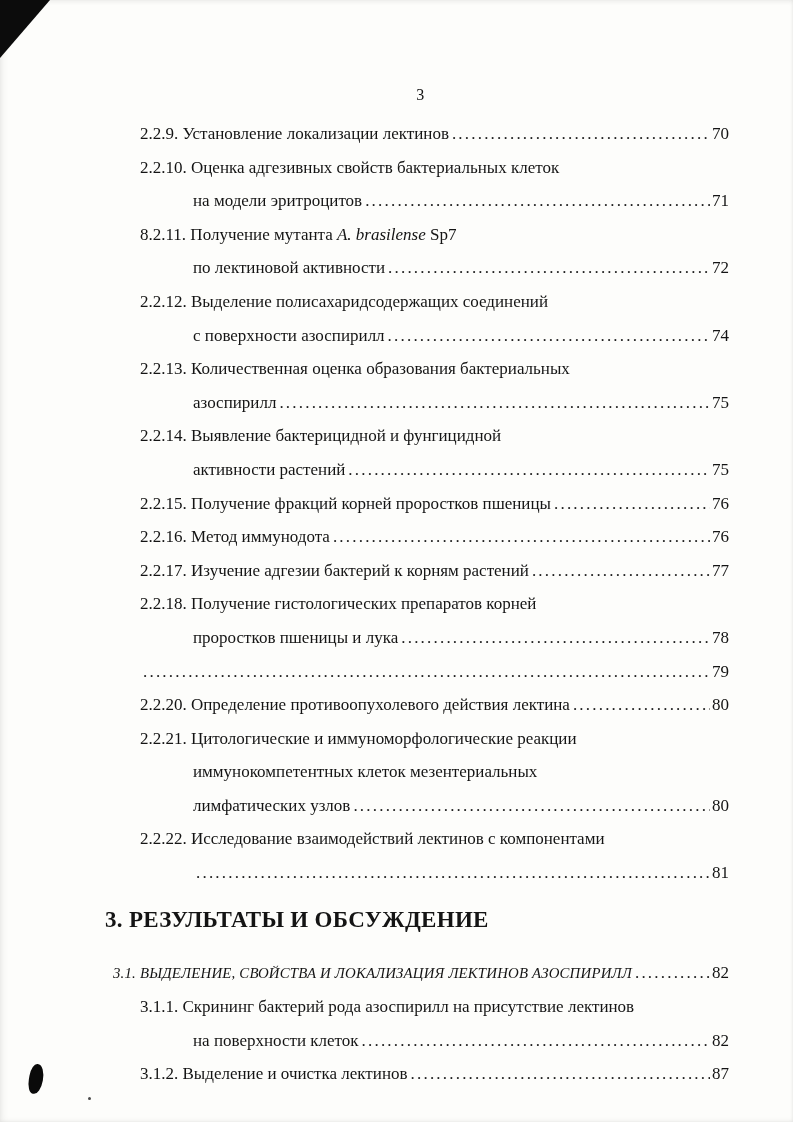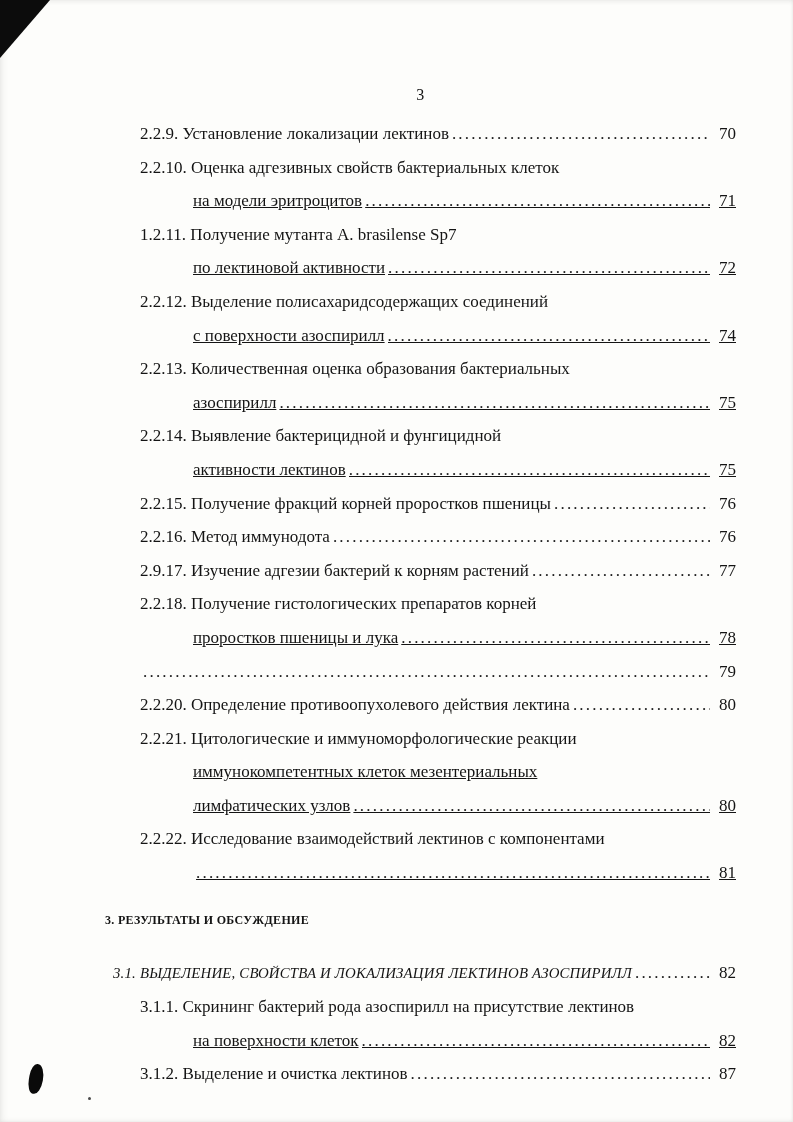--- a/index.html
+++ b/index.html
@@ -40,44 +40,44 @@
   .pagenum {
     margin-top: 86px;
     text-align: center;
     font-size: 16px;
     letter-spacing: 0.5px;
   }
   .toc { margin-top: 13px; font-size: 17px; line-height: 33.6px; }
   .toc-line { display: flex; align-items: baseline; }
   .indent-0 { margin-left: 8px; }
   .indent-1 { margin-left: 35px; }
-  .indent-2 { margin-left: 88px; text-decoration: underline; }
+  .indent-2 { margin-left: 88px; }
   .toc-text { white-space: nowrap; }
-  .toc-text .italic, .toc-text.italic { }
+  .toc-text .italic, .toc-text.italic { font-style: italic; }
   .toc-text.line-italic { font-style: italic; font-size: 14.8px; letter-spacing: 0.2px; }
   .leader {
     flex: 1 1 auto;
     overflow: hidden;
     white-space: nowrap;
     min-width: 0;
     margin: 0 2px 0 3px;
   }
   .leader::after {
     content: "..................................................................................................................................................................";
     letter-spacing: 2.2px;
     color: #1c1c1c;
   }
   .toc-page {
     flex: 0 0 auto;
     min-width: 24px;
-    text-align: right;
+    text-align: left;
   }
   .results-heading {
     font-weight: bold;
-    font-size: 12px;
+    font-size: 23px;
     line-height: 34px;
     margin: 13px 0 19px 0;
     letter-spacing: 0.3px;
   }
 </style>
 </head>
 <body>
 
 <div class="page">
   <div class="corner-tl"></div>
@@ -96,21 +96,21 @@
           </div>
           <div class="toc-line indent-1">
             <span class="toc-text"><span>2.2.10. Оценка адгезивных свойств бактериальных клеток</span></span>
           </div>
           <div class="toc-line indent-2">
             <span class="toc-text"><span>на модели  эритроцитов</span></span>
             <span class="leader"></span>
             <span class="toc-page">71</span>
           </div>
           <div class="toc-line indent-1">
-            <span class="toc-text"><span>1.2.11. Получение мутанта </span><span class="italic">A. brasilense</span><span> Sp7</span></span>
+            <span class="toc-text"><span>8.2.11. Получение мутанта </span><span class="italic">A. brasilense</span><span> Sp7</span></span>
           </div>
           <div class="toc-line indent-2">
             <span class="toc-text"><span>по лектиновой активности </span></span>
             <span class="leader"></span>
             <span class="toc-page">72</span>
           </div>
           <div class="toc-line indent-1">
             <span class="toc-text"><span>2.2.12. Выделение полисахаридсодержащих соединений</span></span>
           </div>
           <div class="toc-line indent-2">
@@ -123,36 +123,36 @@
           </div>
           <div class="toc-line indent-2">
             <span class="toc-text"><span>азоспирилл </span></span>
             <span class="leader"></span>
             <span class="toc-page">75</span>
           </div>
           <div class="toc-line indent-1">
             <span class="toc-text"><span>2.2.14. Выявление бактерицидной и фунгицидной</span></span>
           </div>
           <div class="toc-line indent-2">
-            <span class="toc-text"><span>активности лектинов </span></span>
+            <span class="toc-text"><span>активности растений </span></span>
             <span class="leader"></span>
             <span class="toc-page">75</span>
           </div>
           <div class="toc-line indent-1">
             <span class="toc-text"><span>2.2.15. Получение фракций корней проростков пшеницы </span></span>
             <span class="leader"></span>
             <span class="toc-page">76</span>
           </div>
           <div class="toc-line indent-1">
             <span class="toc-text"><span>2.2.16. Метод иммунодота </span></span>
             <span class="leader"></span>
             <span class="toc-page">76</span>
           </div>
           <div class="toc-line indent-1">
-            <span class="toc-text"><span>2.9.17. Изучение адгезии бактерий к корням растений </span></span>
+            <span class="toc-text"><span>2.2.17. Изучение адгезии бактерий к корням растений </span></span>
             <span class="leader"></span>
             <span class="toc-page">77</span>
           </div>
           <div class="toc-line indent-1">
             <span class="toc-text"><span>2.2.18. Получение гистологических препаратов корней</span></span>
           </div>
           <div class="toc-line indent-2">
             <span class="toc-text"><span>проростков пшеницы и лука </span></span>
             <span class="leader"></span>
             <span class="toc-page">78</span>

